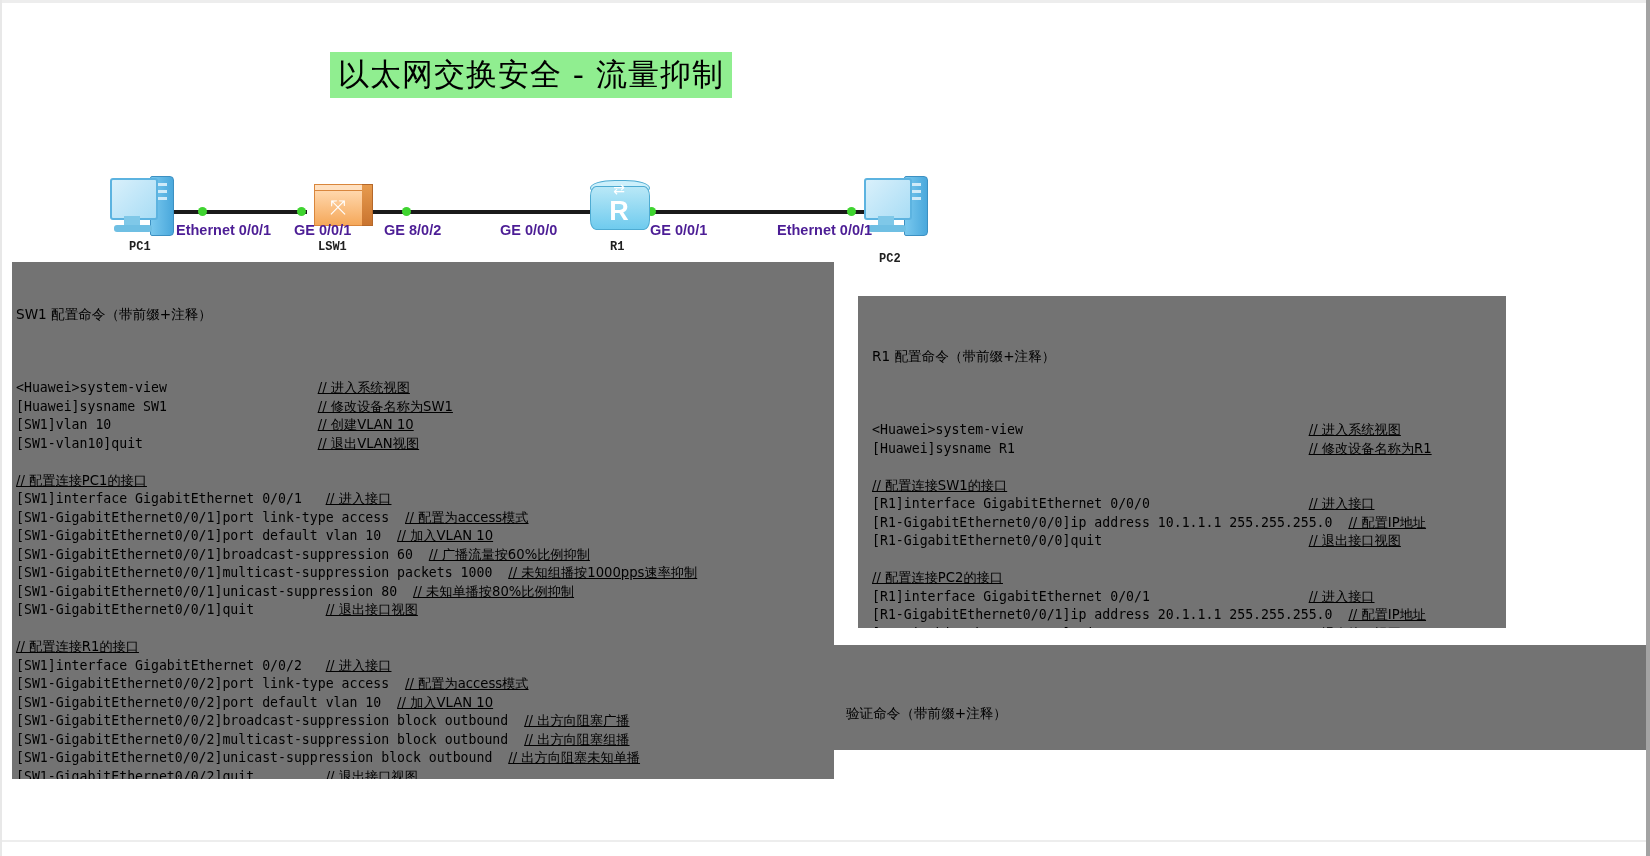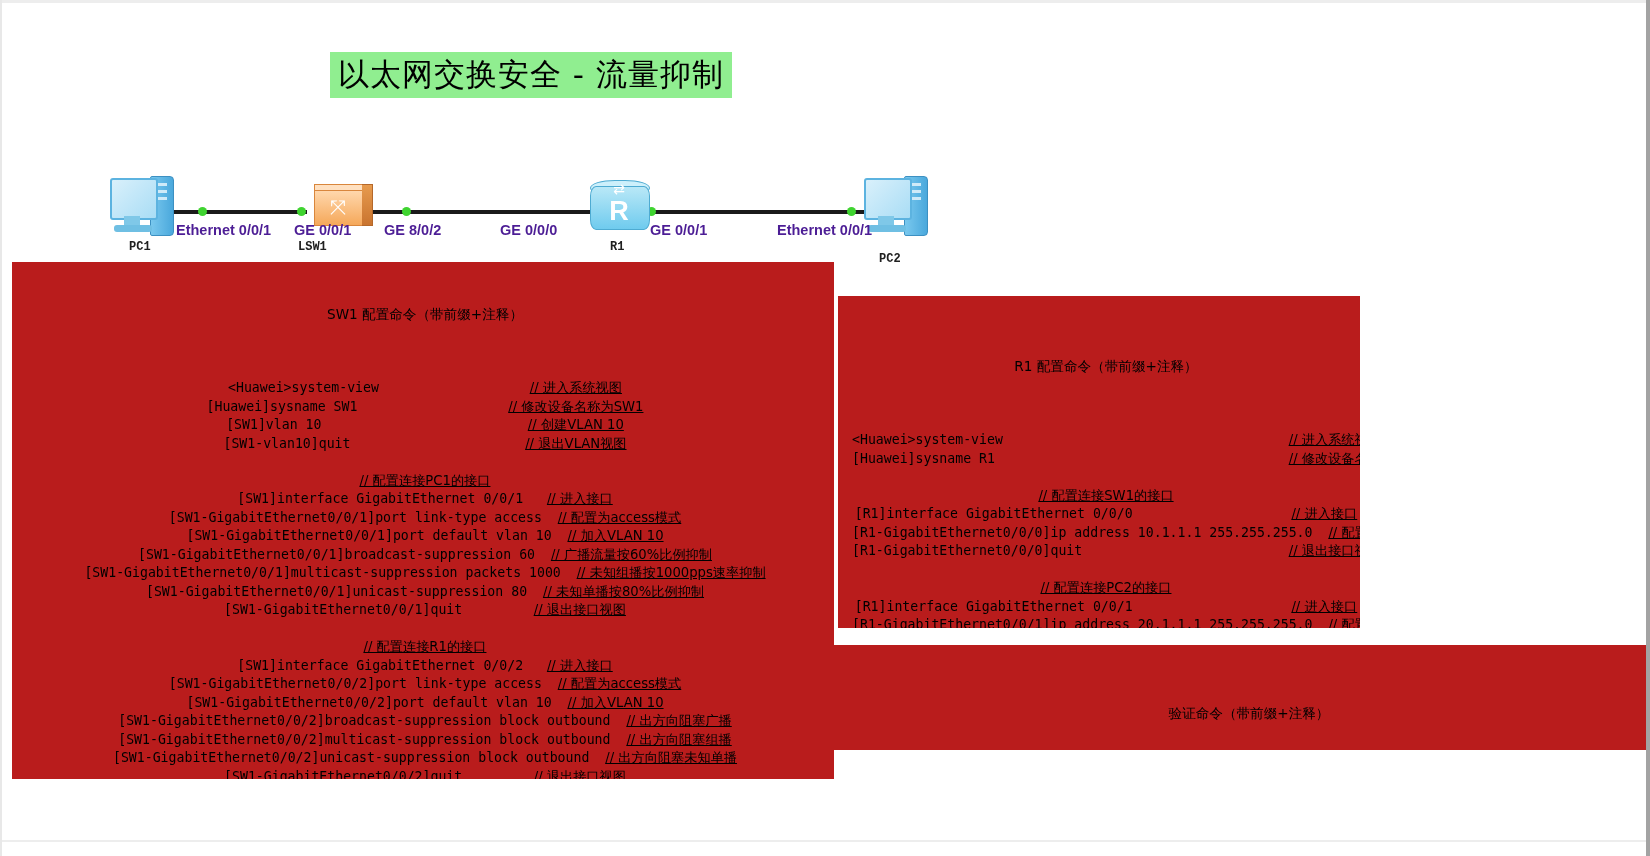--- a/index.html
+++ b/index.html
@@ -182,41 +182,40 @@
     text-align: center;
     color: #ffffff;
     font-size: 14px;
     line-height: 14px;
     font-family: "DejaVu Sans", sans-serif;
   }
 
   
   .codebox {
     position: absolute;
-    background: #b91c1c;
+    background: #737373;
     color: #000000;
     font-family: "DejaVu Sans Mono", monospace;
     white-space: pre;
     overflow: hidden;
     box-sizing: border-box;
-    text-align: center;
   }
   #sw1-box {
     left: 10px;  top: 262px;
     width: 822px; height: 517px;
     font-size: 13.2px;
     line-height: 18.5px;
     padding: 6px 0 0 4px;
   }
   #r1-box {
-    left: 836px; top: 296px;
-    width: 522px; height: 332px;
+    left: 856px; top: 296px;
+    width: 648px; height: 332px;
     font-size: 13.2px;
     line-height: 18.5px;
-    padding: 24px 0 0 14px;
+    padding: 14px 0 0 14px;
   }
   #verify-box {
     left: 830px; top: 645px;
     width: 820px; height: 105px;
     font-size: 13.2px;
     line-height: 18.5px;
     padding: 22px 0 0 14px;
   }
   .hdr {
     font-family: "DejaVu Sans", sans-serif;
@@ -259,21 +258,21 @@
         <div class="base"></div>
     </div>
     <div class="node-label" style="left:127px; top:80px;">PC1</div>
 
     <div class="sw" style="left:312px;">
       <div class="topface"></div>
         <div class="body"></div>
         <div class="side"></div>
       <div class="arrows">⤧</div>
     </div>
-    <div class="node-label" style="left:296px; top:80px;">LSW1</div>
+    <div class="node-label" style="left:316px; top:80px;">LSW1</div>
 
     <div class="rt" style="left:588px;">
       <div class="cap"></div>
         <div class="cyl"></div>
       <div class="arrows">⇄</div>
       <div class="r">R</div>
     </div>
     <div class="node-label" style="left:608px; top:80px;">R1</div>
 
     <div class="pc" style="left:862px;">

